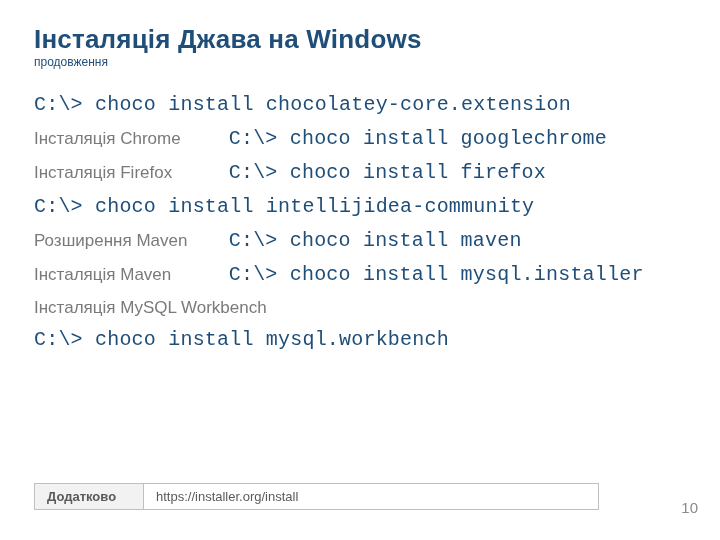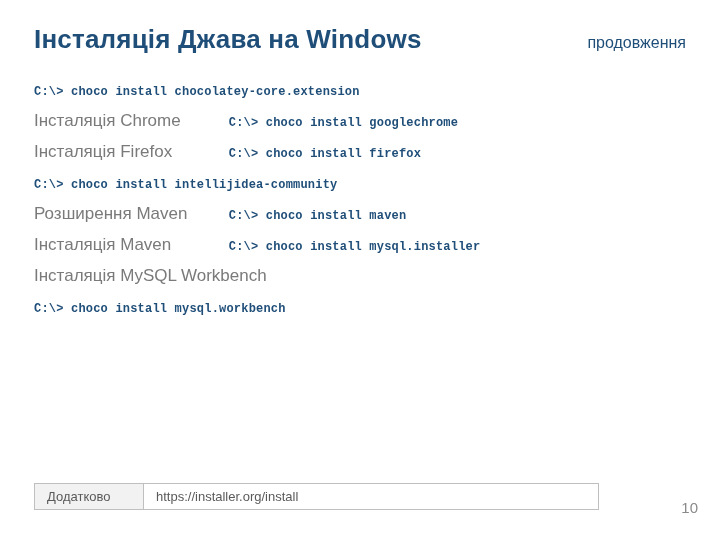--- a/index.html
+++ b/index.html
@@ -18,30 +18,31 @@
     padding: 24px 34px 20px 34px;
     width: 100%;
     height: 100%;
     position: relative;
   }
   .title-row {
     display: flex;
     align-items: baseline;
     justify-content: space-between;
     margin-bottom: 26px;
+    flex-direction: column;
   }
   .title {
     color: #1f4e79;
     font-size: 26px;
     font-weight: 700;
     letter-spacing: 0.2px;
   }
   .subtitle {
     color: #1f4e79;
-    font-size: 16px;
+    font-size: 12px;
     font-weight: 400;
   }
   .body {
     font-size: 17px;
     line-height: 1.0;
     color: #7a7a7a;
   }
   .line {
     margin: 0 0 14px 0;
     white-space: nowrap;
@@ -50,42 +51,43 @@
     display: inline-block;
     color: #7a7a7a;
     font-family: Arial, Helvetica, sans-serif;
   }
   .label.col {
     width: 190px;
   }
   .cmd {
     font-family: "Courier New", Courier, monospace;
     color: #1f4e79;
-    font-weight: 700;
-    font-size: 12px;
+    font-weight: 400;
+    font-size: 20px;
     letter-spacing: 0.2px;
     margin-top: 36px;
   }
   .footer-table {
     position: absolute;
     left: 34px;
     bottom: 30px;
     border: 1px solid #bfbfbf;
     border-collapse: collapse;
     font-size: 13px;
   }
   .footer-table td {
     border: 1px solid #bfbfbf;
     padding: 5px 12px;
     color: #5a5a5a;
     background: #fff;
   }
   .footer-table td.head {
     background: #f2f2f2;
     width: 84px;
+    font-weight: bold;
   }
   .footer-table td.val {
     width: 430px;
   }
   .pagenum {
     position: absolute;
     right: 22px;
     bottom: 24px;
     color: #8a8a8a;
     font-size: 15px;

